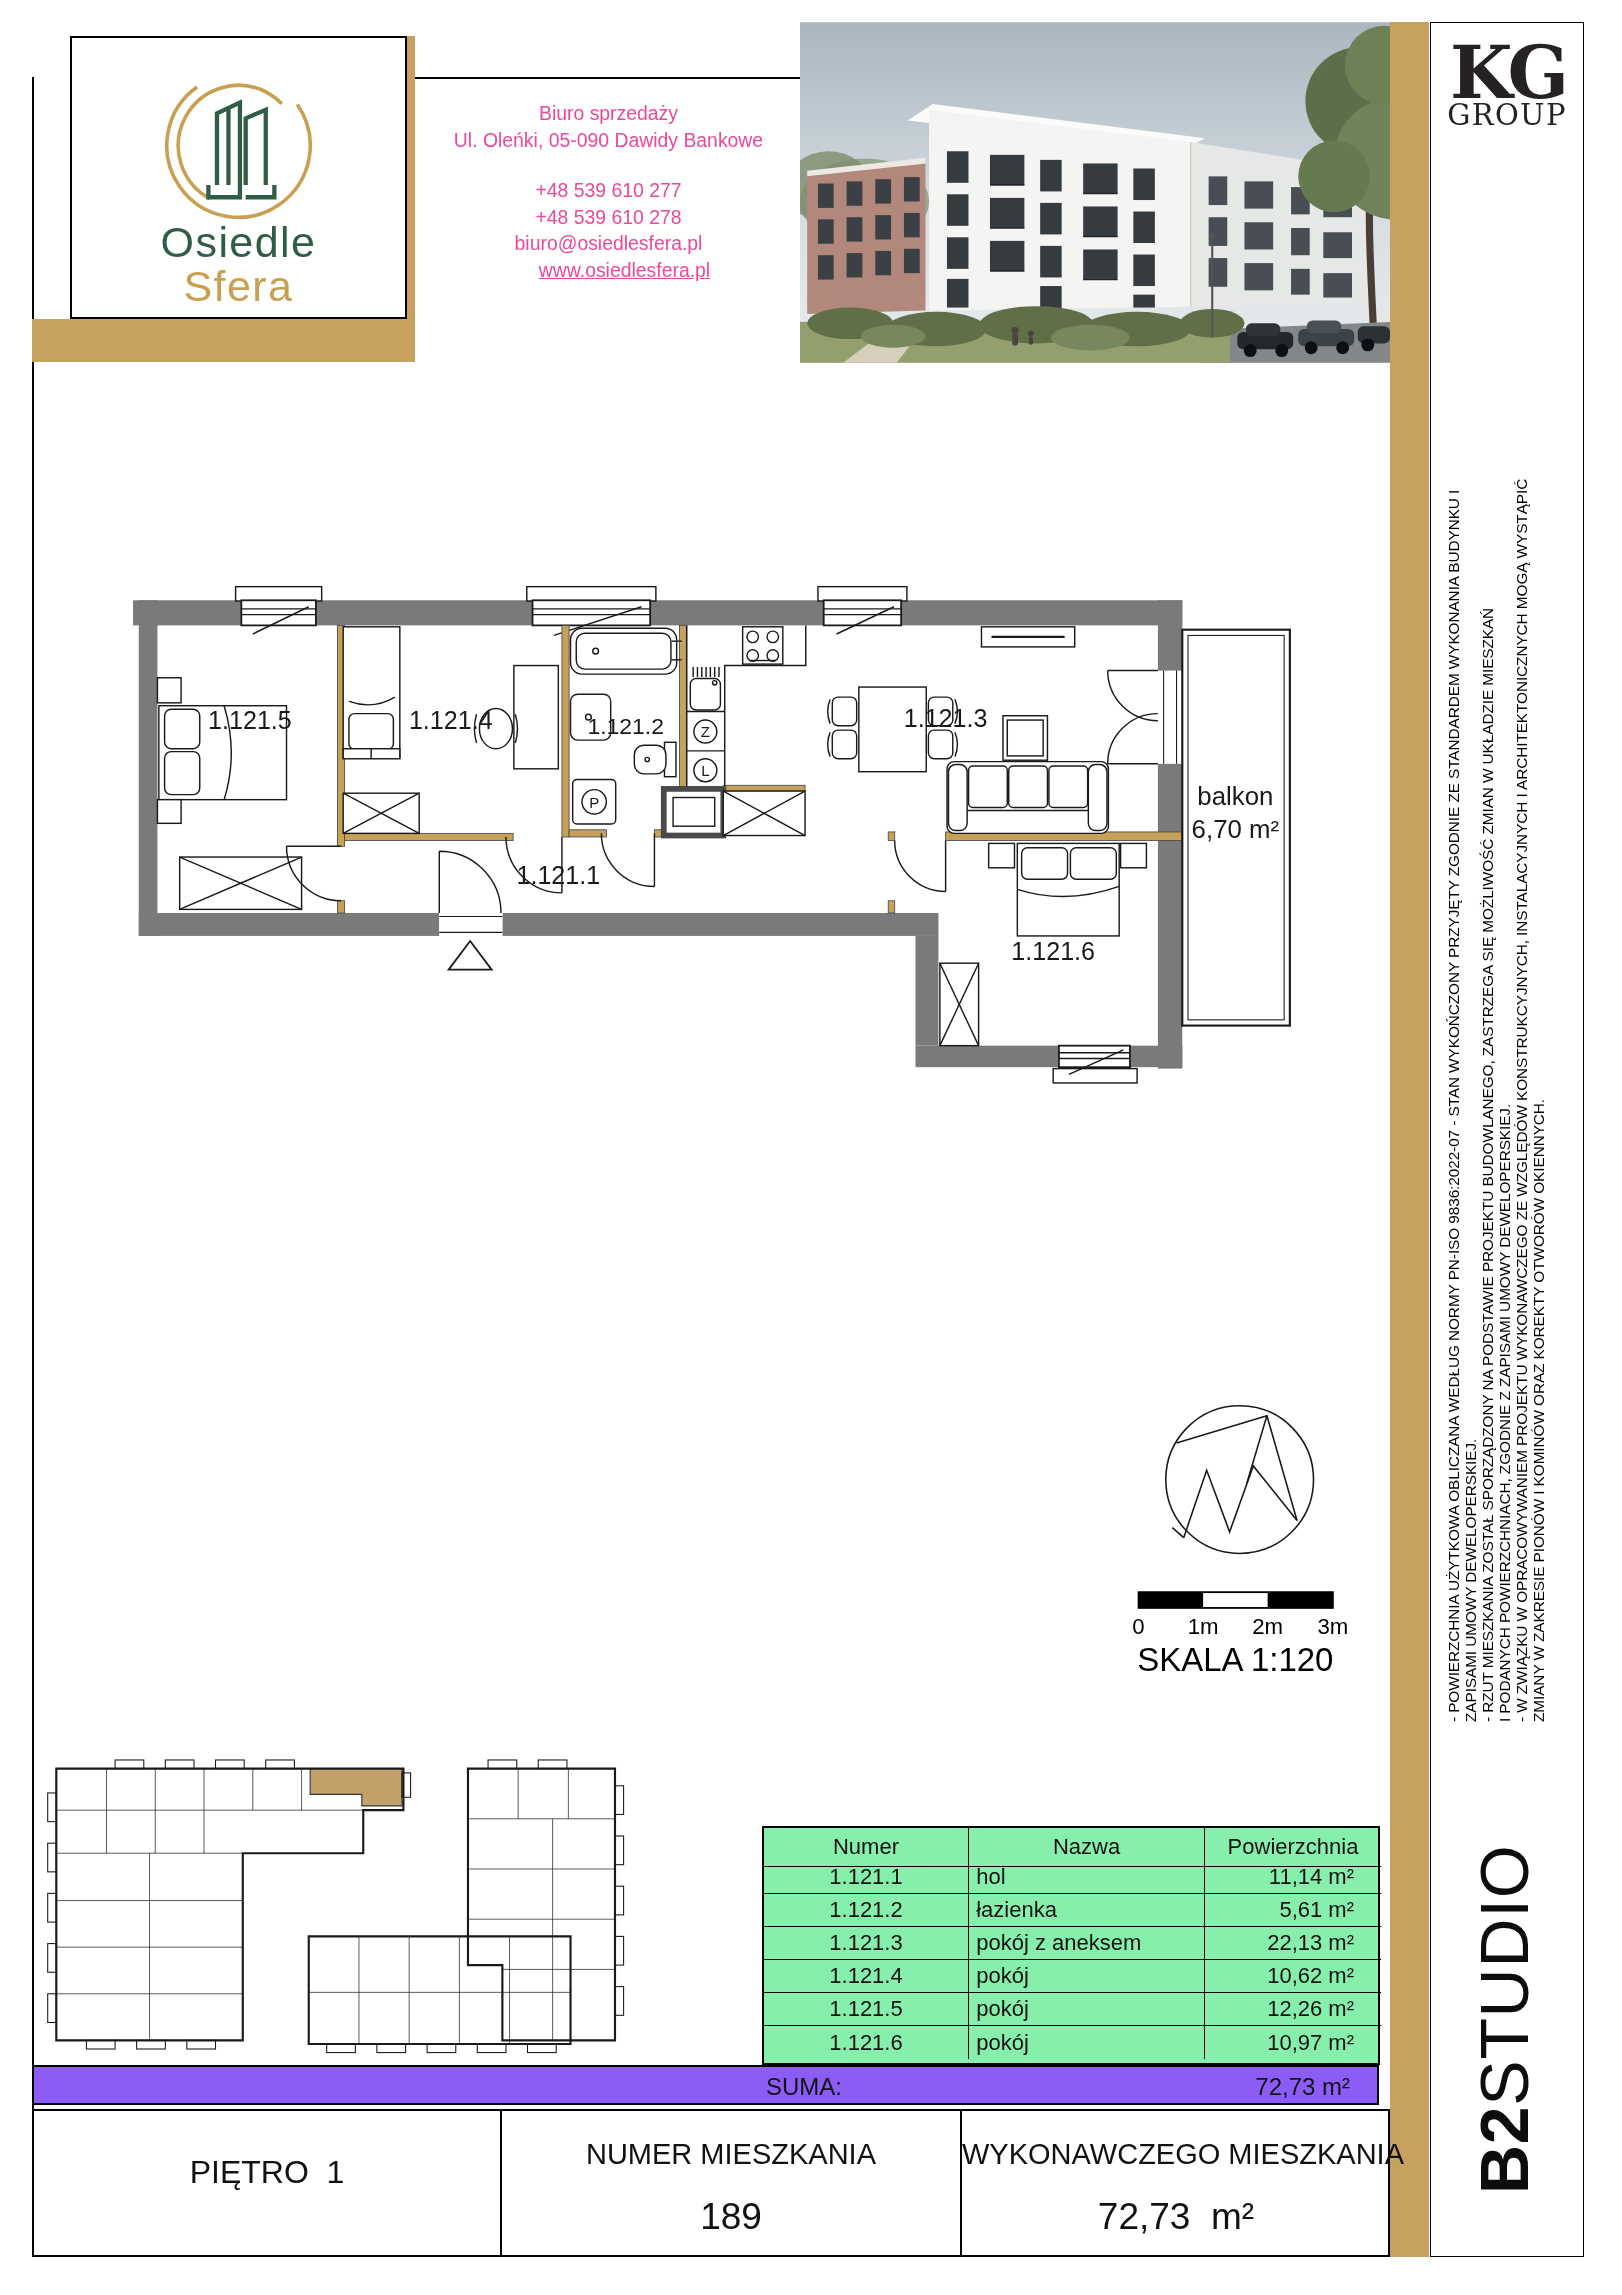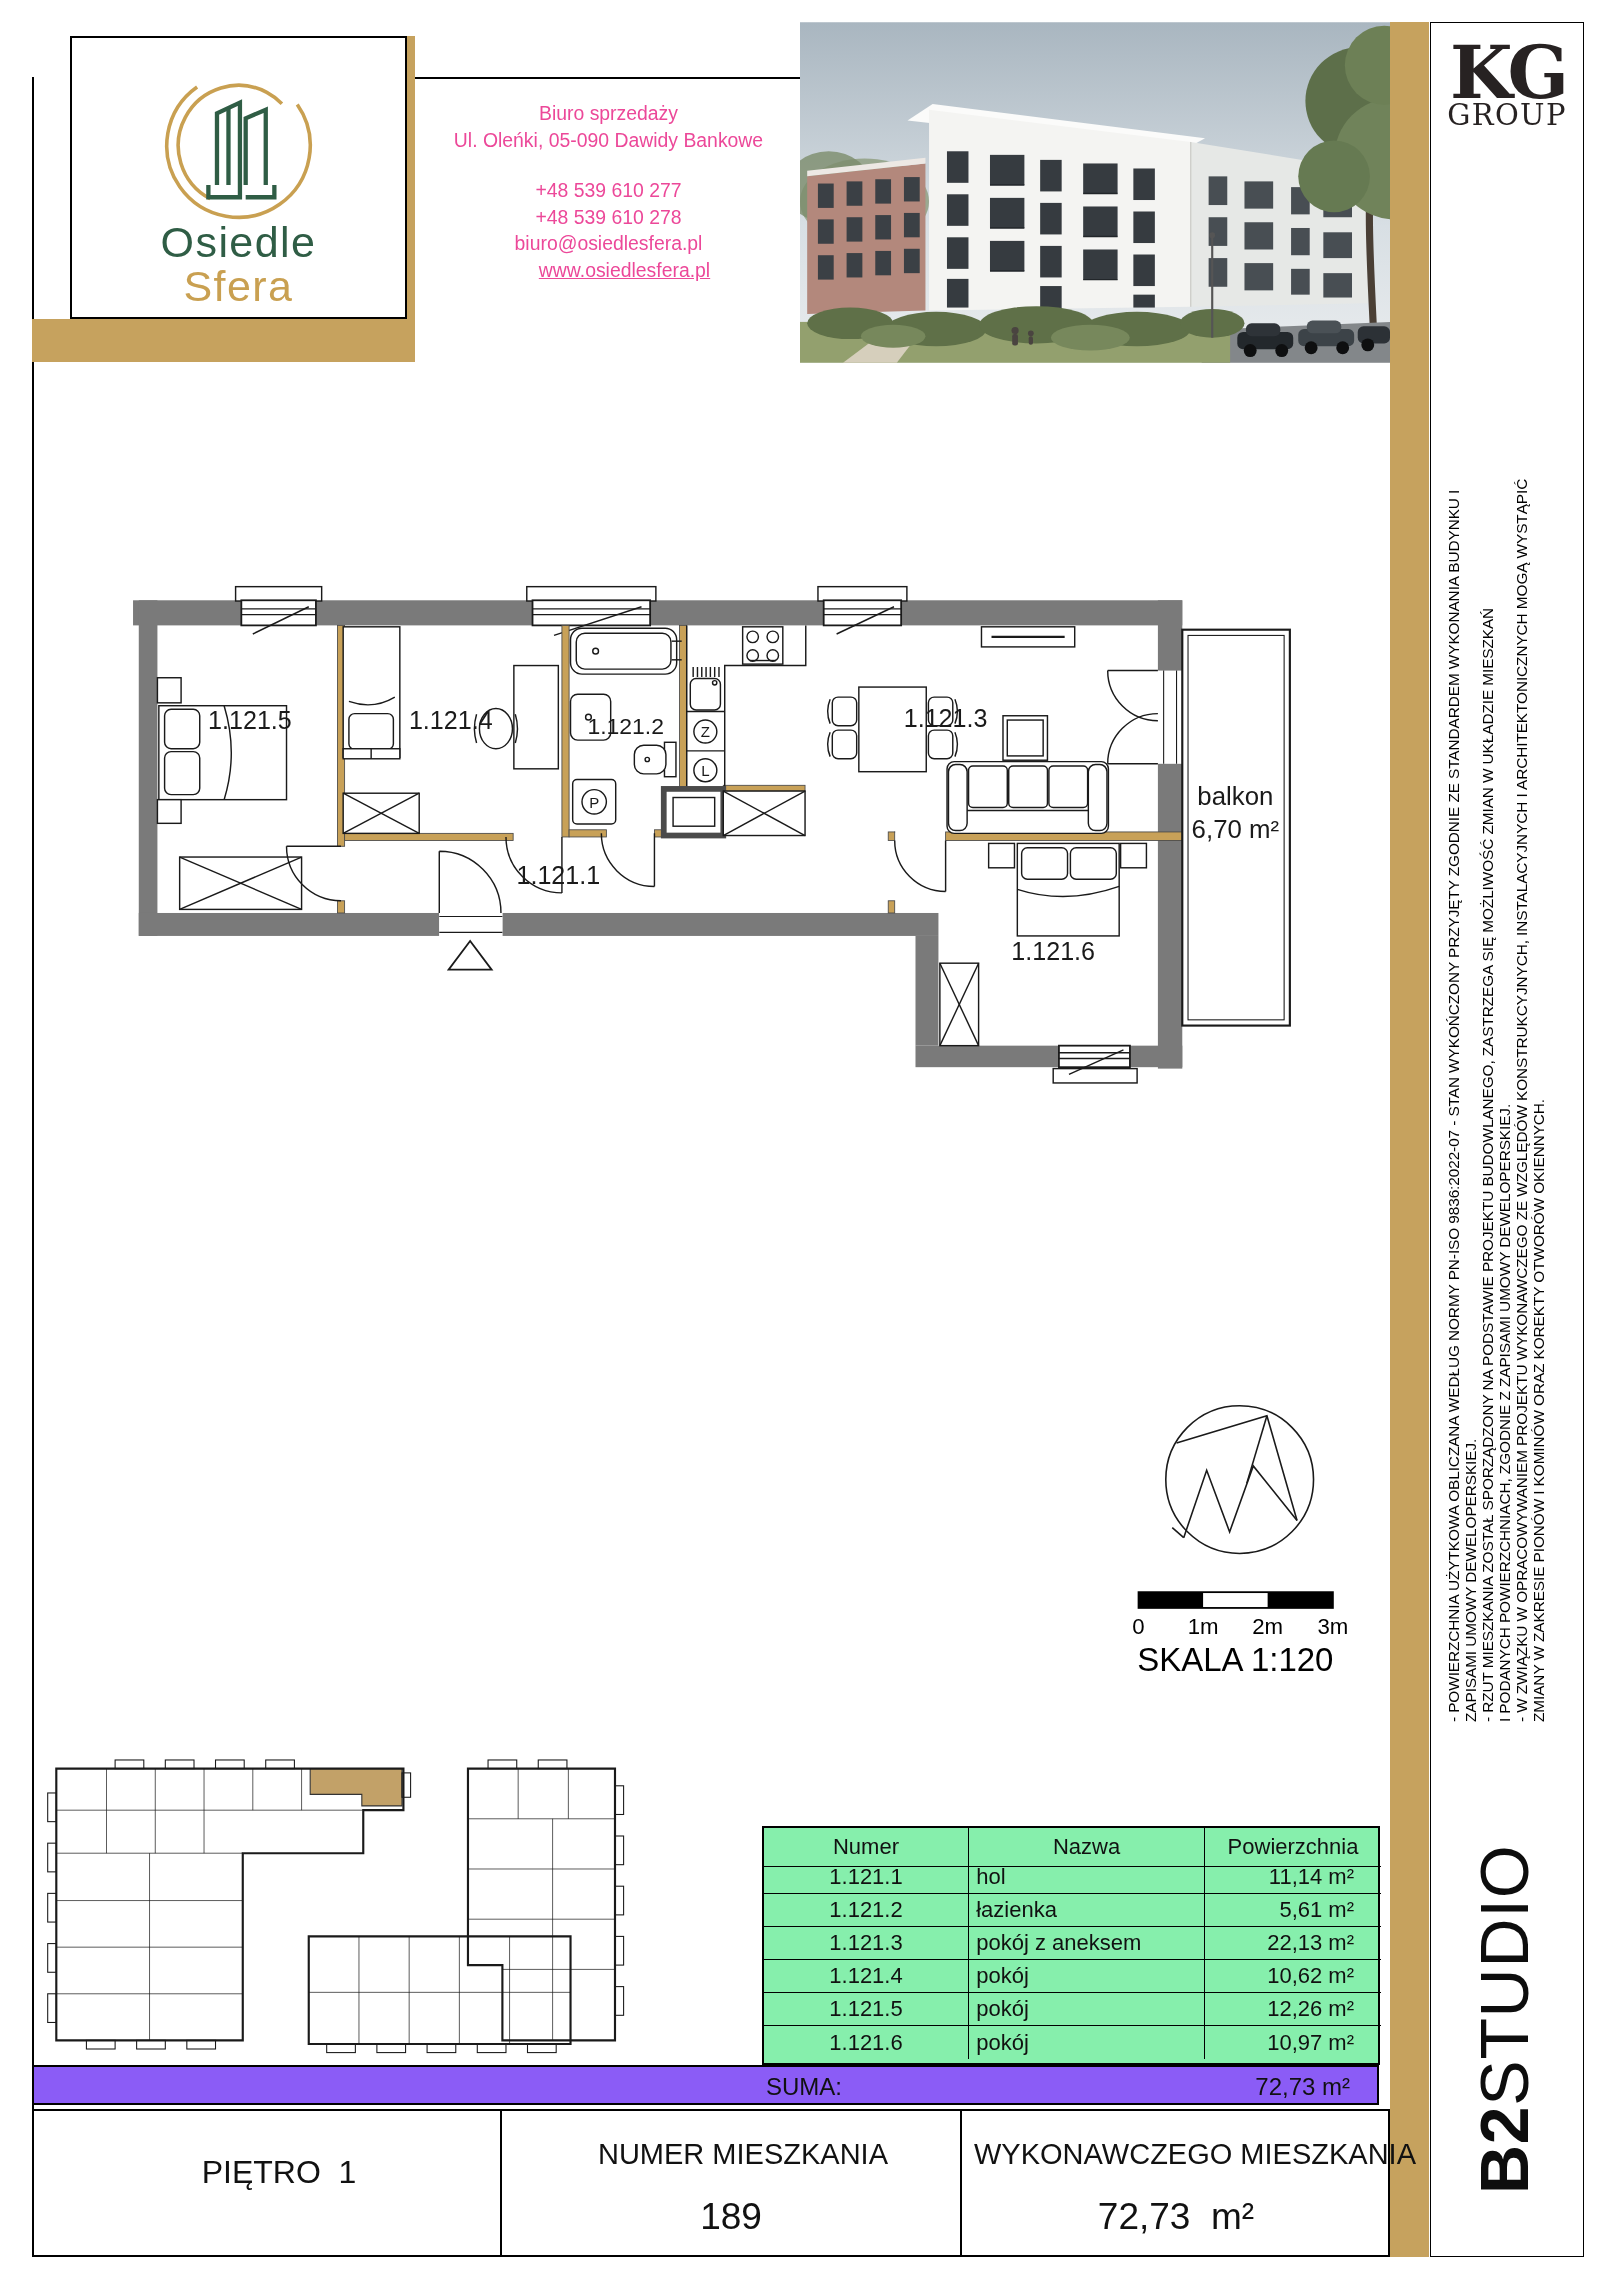--- a/index.html
+++ b/index.html
@@ -45,21 +45,21 @@
   .suma-row{left:32px;top:2065px;width:1347px;height:40px;background:#8b5cf6;border:2.2px solid #000;box-sizing:border-box;font-size:24px;}
   .suma-row .s-label{position:absolute;left:732px;top:5.7px;}
   .suma-row .s-value{position:absolute;right:27px;top:5.7px;}
 
   
   .footer{left:32px;top:2109px;width:1358px;height:148px;border:2.2px solid #000;box-sizing:border-box;background:#fff;}
   .footer .fcell{position:absolute;top:0;height:100%;box-sizing:border-box;}
   .f1{left:0;width:468px;border-right:2.2px solid #000;}
   .f2{left:468px;width:460px;border-right:2.2px solid #000;}
   .f3{left:928px;width:428px;}
-  .f-label{position:absolute;top:27px;width:100%;text-align:center;font-size:29px;white-space:pre;margin-left:12px;}
+  .f-label{position:absolute;top:27px;width:100%;text-align:center;font-size:29px;white-space:pre;}
   .f-value{position:absolute;top:85px;width:100%;text-align:center;font-size:37px;white-space:pre;}
   .f1 .f-label{top:43px;font-size:32px;}
 </style>
 </head>
 <body>
 
 <div class="page">
 
   <svg class="abs" style="left:0;top:0;" width="1623" height="2295" viewBox="0 0 2262 3200">
     <g>

